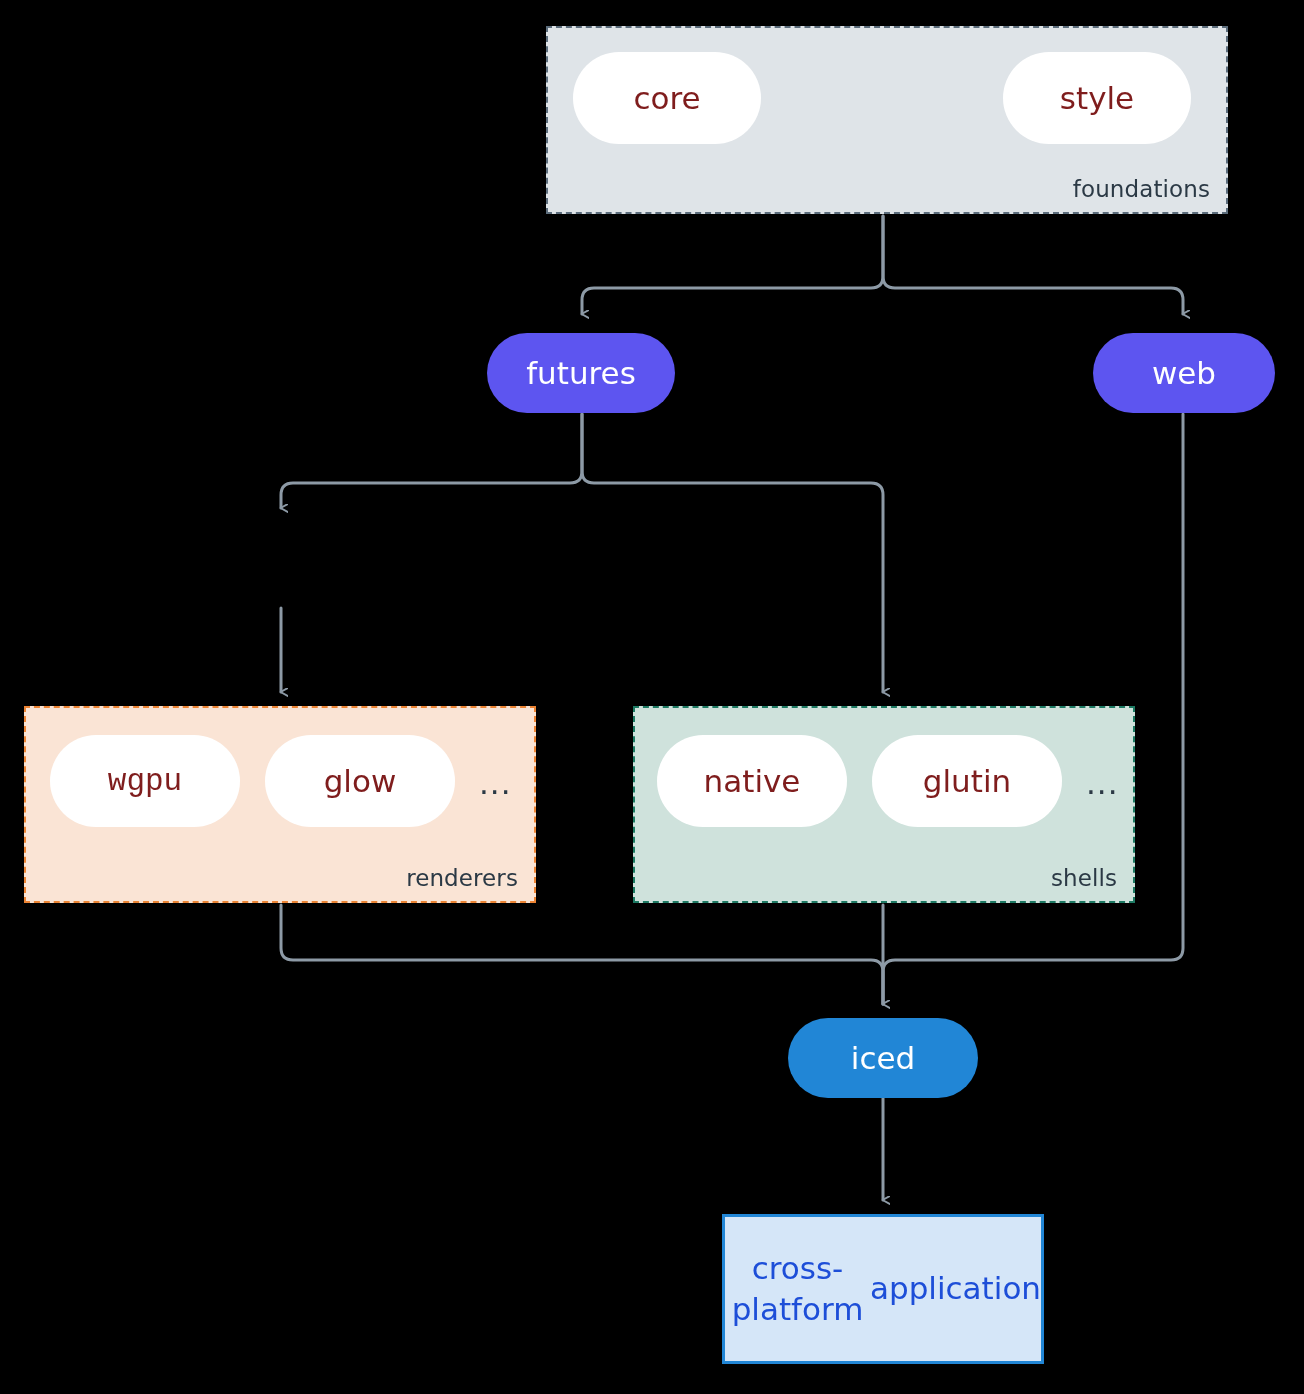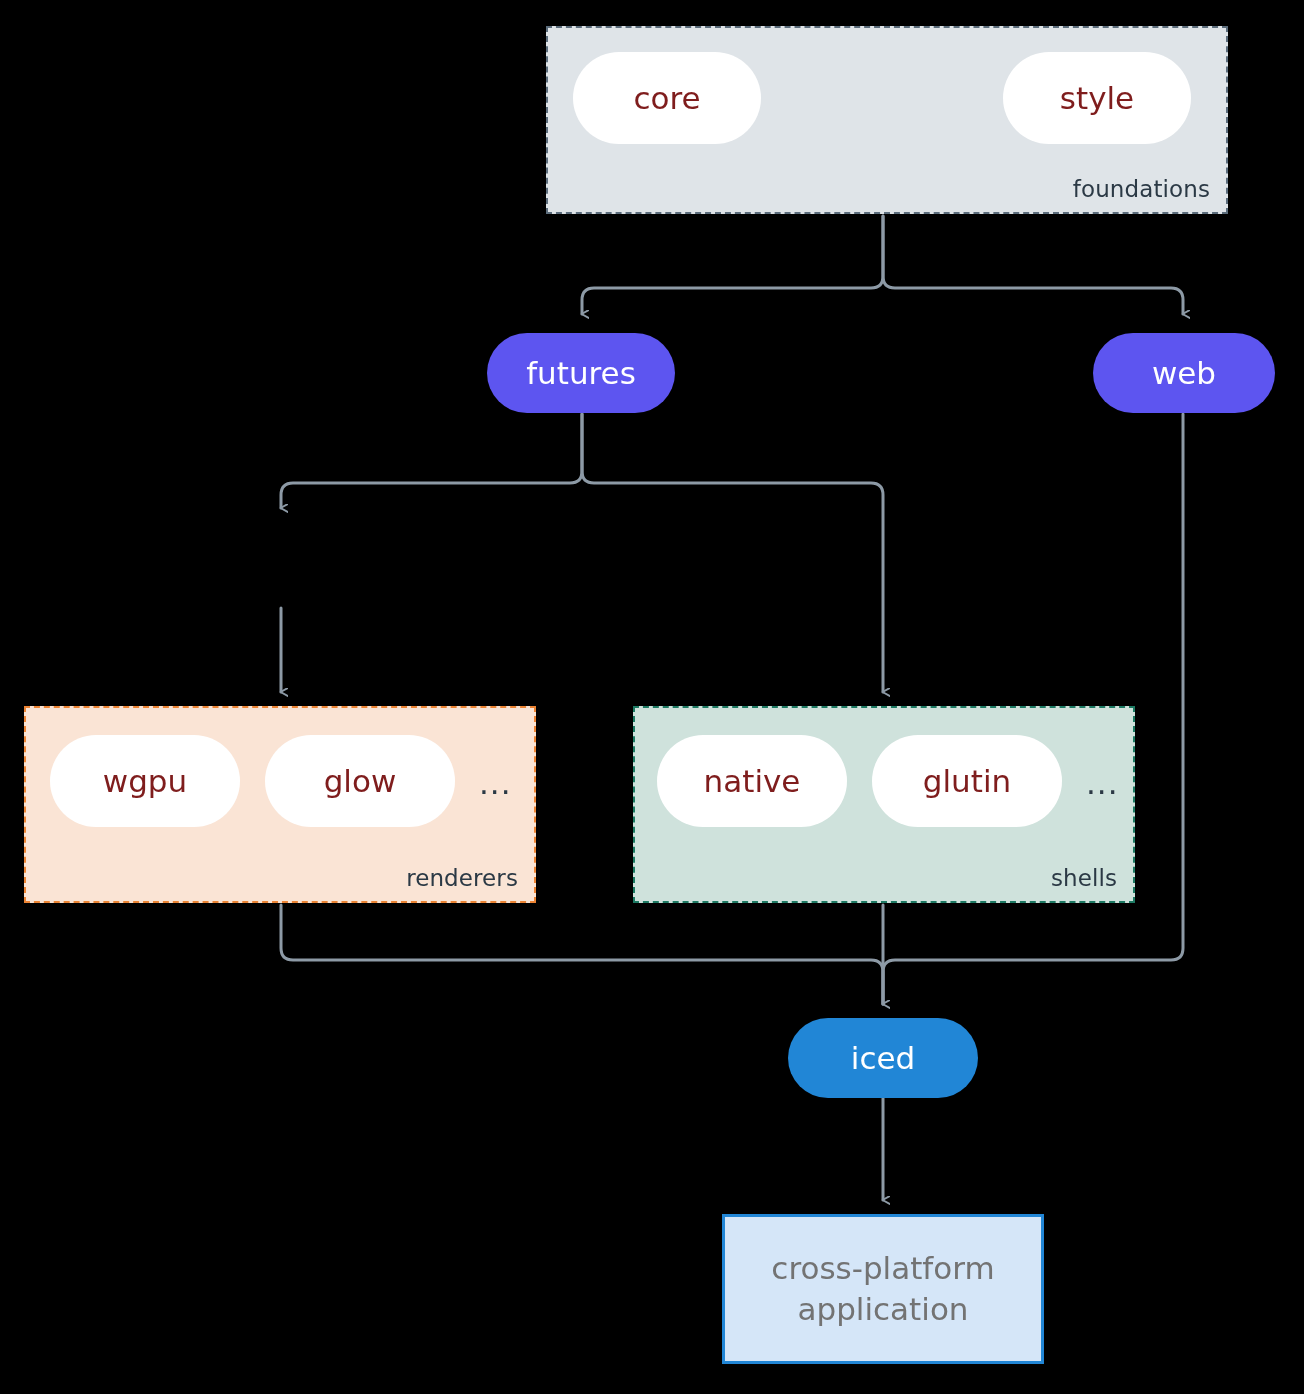--- a/index.html
+++ b/index.html
@@ -64,25 +64,25 @@
     position: absolute;
     font-size: 31px;
     color: #2b3945;
     letter-spacing: 1px;
     line-height: 1;
   }
   .rect-box {
     position: absolute;
     box-sizing: border-box;
     display: flex;
-    flex-direction: column;
+    flex-direction: row;
     align-items: center;
     justify-content: center;
     font-size: 31px;
-    color: #737373;
+    color: #1d4ed8;
     line-height: 1.33;
     text-align: center;
   }
 
   
   #foundations-box {
     left: 546px; top: 26px; width: 682px; height: 188px;
     background: #dfe4e8;
     border: 2px dashed #5c6d7c;
   }
@@ -93,21 +93,21 @@
   #node-native { left: 487px;  top: 333px; width: 188px; height: 80px; background: #5d55f0; }
   #node-web    { left: 1093px; top: 333px; width: 182px; height: 80px; background: #5d55f0; }
   #node-graphics { left: 190px; top: 524px; width: 190px; height: 82px; background: #e0832f; }
   #node-iced   { left: 788px;  top: 1018px; width: 190px; height: 80px; background: #2186d6; }
 
   #renderers-box {
     left: 24px; top: 706px; width: 512px; height: 197px;
     background: #fae4d5;
     border: 2px dashed #ec8434;
   }
-  #pill-wgpu { left: 50px;  top: 735px; width: 190px; height: 92px; }
+  #pill-wgpu { left: 50px;  top: 735px; width: 190px; height: 92px; font-family: Liberation Mono, monospace; }
   #pill-glow { left: 265px; top: 735px; width: 190px; height: 92px; }
   #ellipsis-renderers { left: 479px; top: 768px; }
 
   #shells-box {
     left: 633px; top: 706px; width: 502px; height: 197px;
     background: #cfe2dc;
     border: 2px dashed #1d7a63;
   }
   #pill-winit  { left: 657px; top: 735px; width: 190px; height: 92px; }
   #pill-glutin { left: 872px; top: 735px; width: 190px; height: 92px; text-align: center; }

